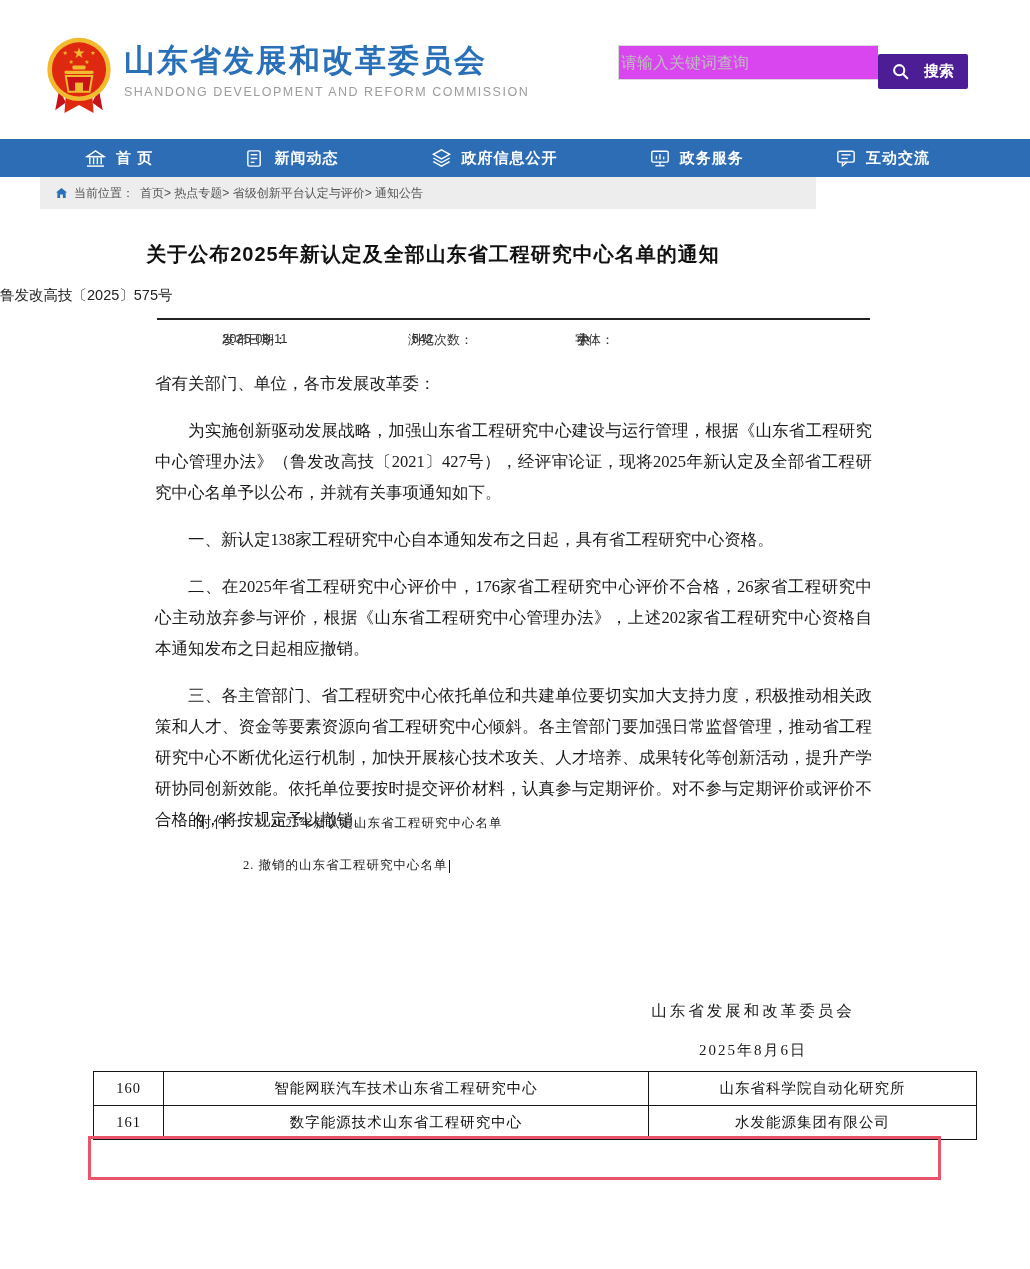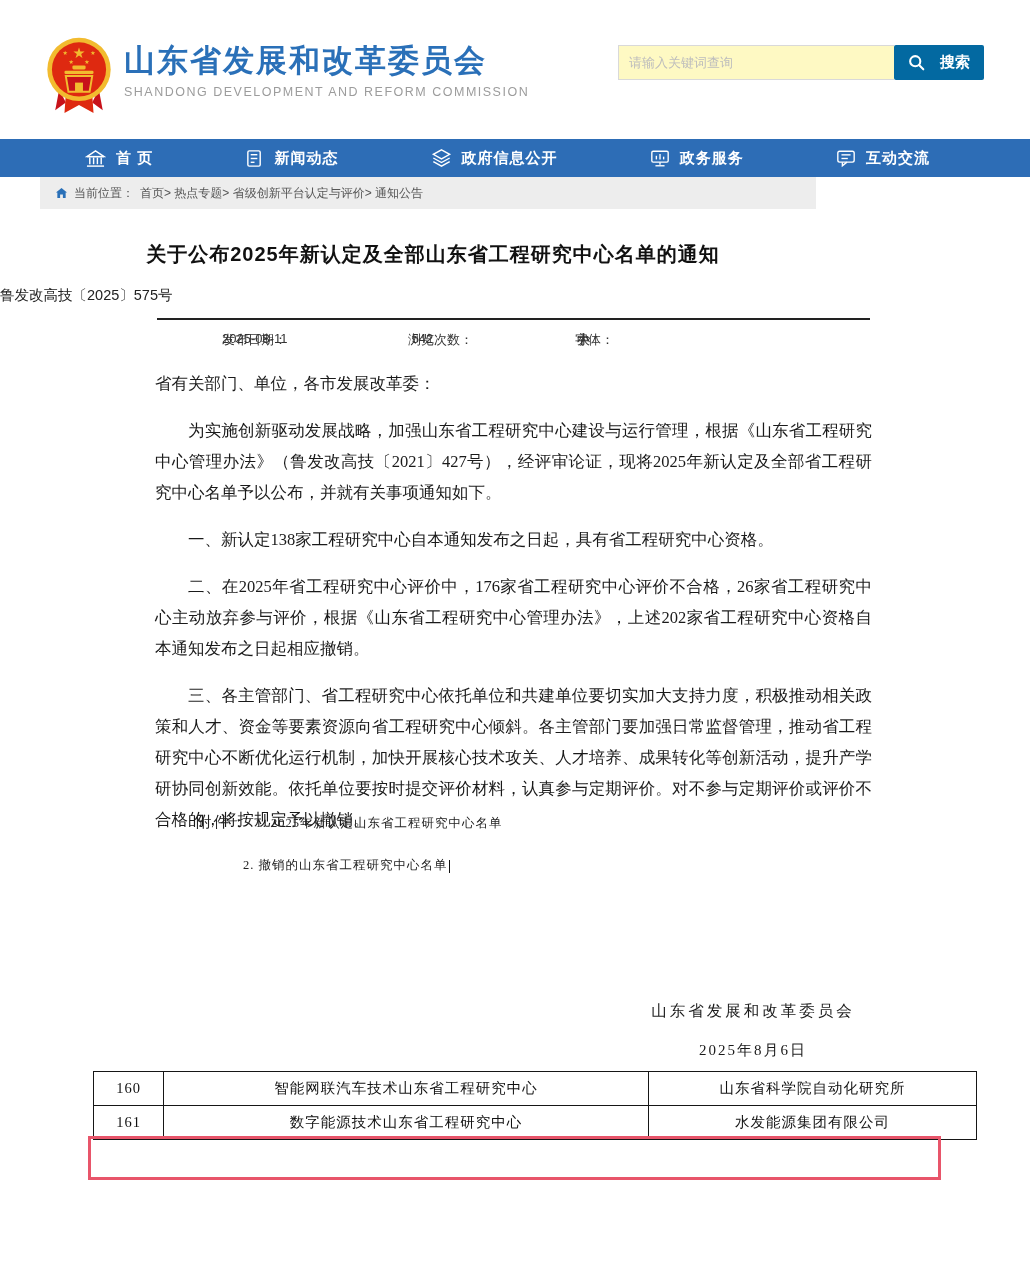--- a/index.html
+++ b/index.html
@@ -9,26 +9,26 @@
   
   .header{position:absolute;left:0;top:0;width:1030px;height:139px;background:#fff;}
   .brand{position:absolute;left:46px;top:36px;display:flex;align-items:flex-start;cursor:pointer;}
   .emblem{width:66px;height:80px;flex:0 0 auto;}
   .brand-text{margin-left:12px;padding-top:8px;}
   .brand-title{font-size:31px;font-weight:700;color:#2a70b8;letter-spacing:2px;line-height:34px;}
   .brand-sub{margin-top:7px;font-size:12.5px;color:#9c9c9c;letter-spacing:1.5px;}
 
   .search-wrap{position:absolute;left:618px;top:45px;display:flex;}
   .search-input{width:255px;height:33px;border:1px solid #d9d9d9;border-right:none;
-        padding:0 10px;font-size:13px;color:#333;outline:none;background:#fef9c3;
+        padding:0 2px;font-size:16px;color:#333;outline:none;background:#d946ef;
         font-family:"Liberation Sans",sans-serif;}
   .search-input::placeholder{color:#bdbdbd;}
-  .search-btn{width:90px;height:35px;background:#0369a1;border:none;border-radius:2px;
+  .search-btn{width:90px;height:35px;background:#4c1d95;border:none;border-radius:2px;
         color:#fff;font-size:15px;font-weight:700;display:flex;align-items:center;
-        justify-content:center;gap:15px;cursor:pointer;font-family:"Liberation Sans",sans-serif;}
+        justify-content:center;gap:15px;cursor:pointer;font-family:"Liberation Sans",sans-serif;margin-top:9px;}
 
   
   .nav{position:absolute;left:0;top:139px;width:1030px;height:38px;background:#2d6db6;
        display:flex;align-items:center;justify-content:space-between;
        padding:0 100px 0 85px;box-sizing:border-box;}
   .nav-item{display:flex;align-items:flex-end;gap:10px;color:#fff;font-size:15px;
        font-weight:700;letter-spacing:1px;cursor:pointer;white-space:nowrap;}
   .nav-item svg{display:block;}
 
   

